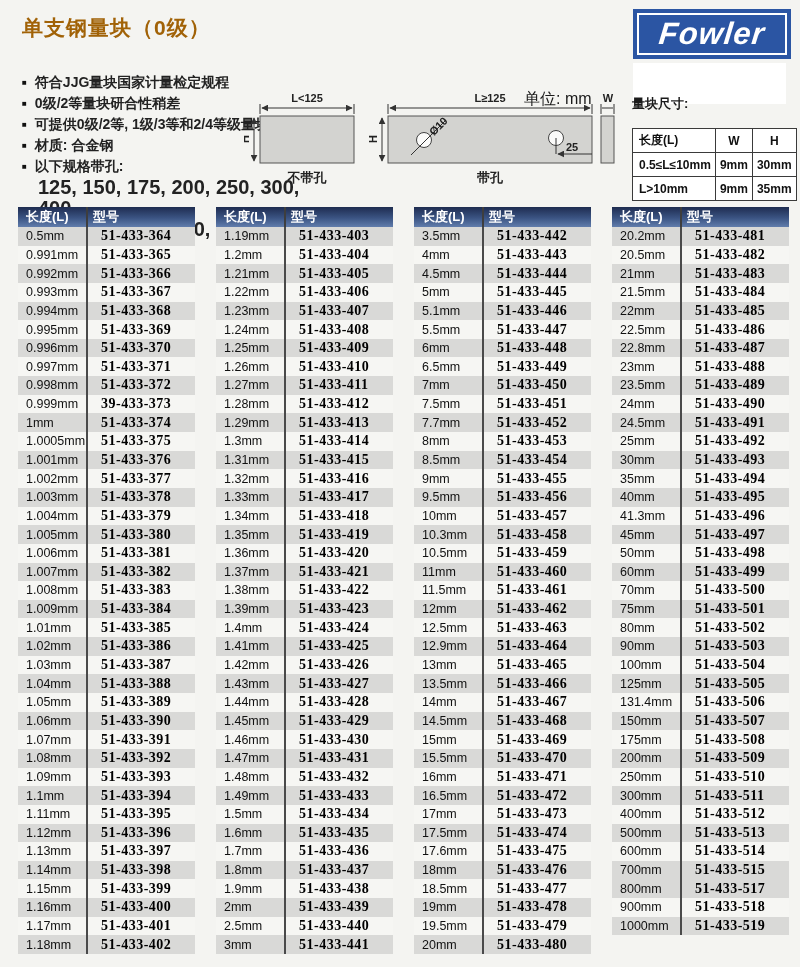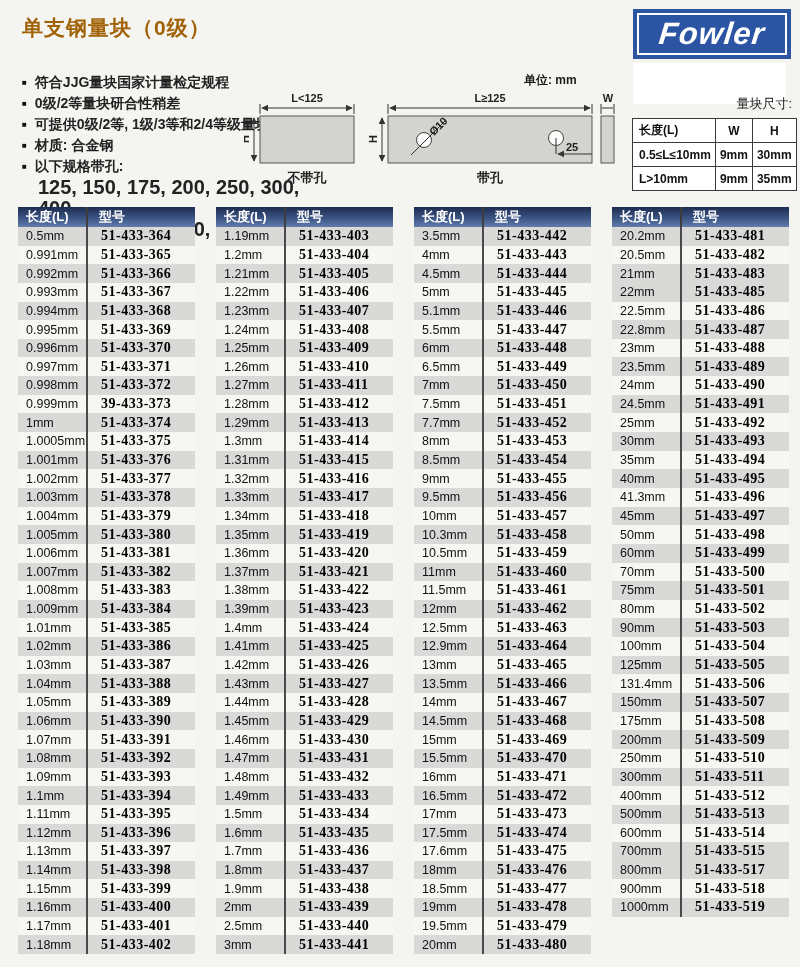--- a/index.html
+++ b/index.html
@@ -34,29 +34,29 @@
   .features{position:absolute;left:22px;top:72px;width:300px;}
   .feature-line{
     display:flex;align-items:flex-start;
     font-size:14px;font-weight:bold;line-height:21px;color:#222;
   }
   .feature-line .bullet{
     font-size:8px;line-height:21px;margin-right:8px;color:#111;flex:0 0 auto;
   }
   .feature-line.cont{padding-left:16px;font-size:20px;}
   
-  .unit-label{position:absolute;left:524px;top:72px;font-size:12px;font-weight:bold;}
+  .unit-label{position:absolute;left:524px;top:89px;font-size:16px;font-weight:normal;}
   
   .diagram{position:absolute;left:244px;top:76px;width:390px;height:120px;}
   .diagram text{font-family:"Liberation Sans","DejaVu Sans",sans-serif;fill:#222;}
   .dim-text{font-size:11px;font-weight:bold;}
   .cap-text{font-size:13px;font-weight:bold;}
   
   .size-block{position:absolute;left:632px;top:95px;width:160px;}
-  .size-title{font-size:13px;font-weight:normal;margin-bottom:5px;text-align:right;}
+  .size-title{font-size:13px;font-weight:bold;margin-bottom:15px;}
   table.size{
     border-collapse:collapse;background:#fff;width:158px;
   }
   table.size td{
     border:1px solid #3a3a3a;font-size:12px;font-weight:bold;
     height:23px;padding:0 4px;text-align:center;color:#111;
   }
   table.size td.first{text-align:left;padding-left:6px;width:80px;}
   table.size td.w{width:36px;}
   table.size td.h{width:40px;}
@@ -64,21 +64,21 @@
   .tables-wrap{position:absolute;left:0;top:207px;width:800px;}
   .spec-table{position:absolute;top:0;width:177px;}
   .spec-table.t0{left:18px;} .spec-table.t1{left:216px;}
   .spec-table.t2{left:414px;} .spec-table.t3{left:612px;}
   .t-head{
     display:flex;height:20px;
     background:linear-gradient(180deg,#1e2c50 0%,#3b5483 55%,#617dac 100%);
     color:#fff;font-size:13px;font-weight:bold;align-items:center;
   }
   .t-head .h-len{width:70px;padding-left:8px;box-sizing:border-box;border-right:2px solid #3e3e3e;height:100%;display:flex;align-items:center;}
-  .t-head .h-mod{flex:1;padding-left:11px;}
+  .t-head .h-mod{flex:1;padding-left:5px;}
   .t-row{display:flex;height:18.65px;align-items:center;}
   .t-row.odd{background:#d9d9d7;}
   .t-row.even{background:#f6f6f3;}
   .c-len{
     width:70px;box-sizing:border-box;padding-left:8px;
     font-size:12.5px;color:#111;border-right:2px solid #4a4a4a;
     height:100%;display:flex;align-items:center;
   }
   .c-mod{
     flex:1;padding-left:13px;
@@ -700,20 +700,24 @@
         <span class="c-mod">51-433-481</span>
       </div>
       <div class="t-row even">
         <span class="c-len">20.5mm</span>
         <span class="c-mod">51-433-482</span>
       </div>
       <div class="t-row odd">
         <span class="c-len">21mm</span>
         <span class="c-mod">51-433-483</span>
       </div>
+      <div class="t-row even">
+        <span class="c-len">21.5mm</span>
+        <span class="c-mod">51-433-484</span>
+      </div>
       <div class="t-row odd">
         <span class="c-len">22mm</span>
         <span class="c-mod">51-433-485</span>
       </div>
       <div class="t-row even">
         <span class="c-len">22.5mm</span>
         <span class="c-mod">51-433-486</span>
       </div>
       <div class="t-row odd">
         <span class="c-len">22.8mm</span>

